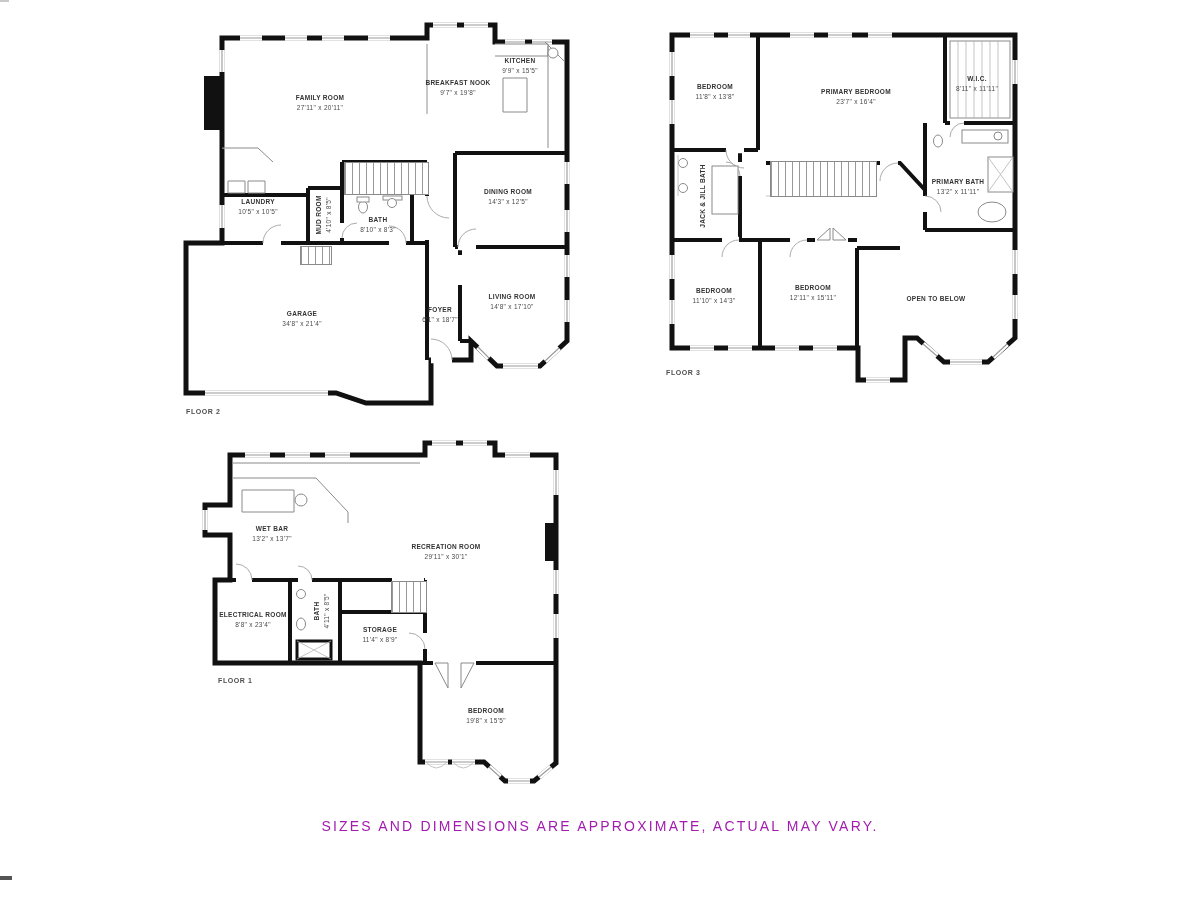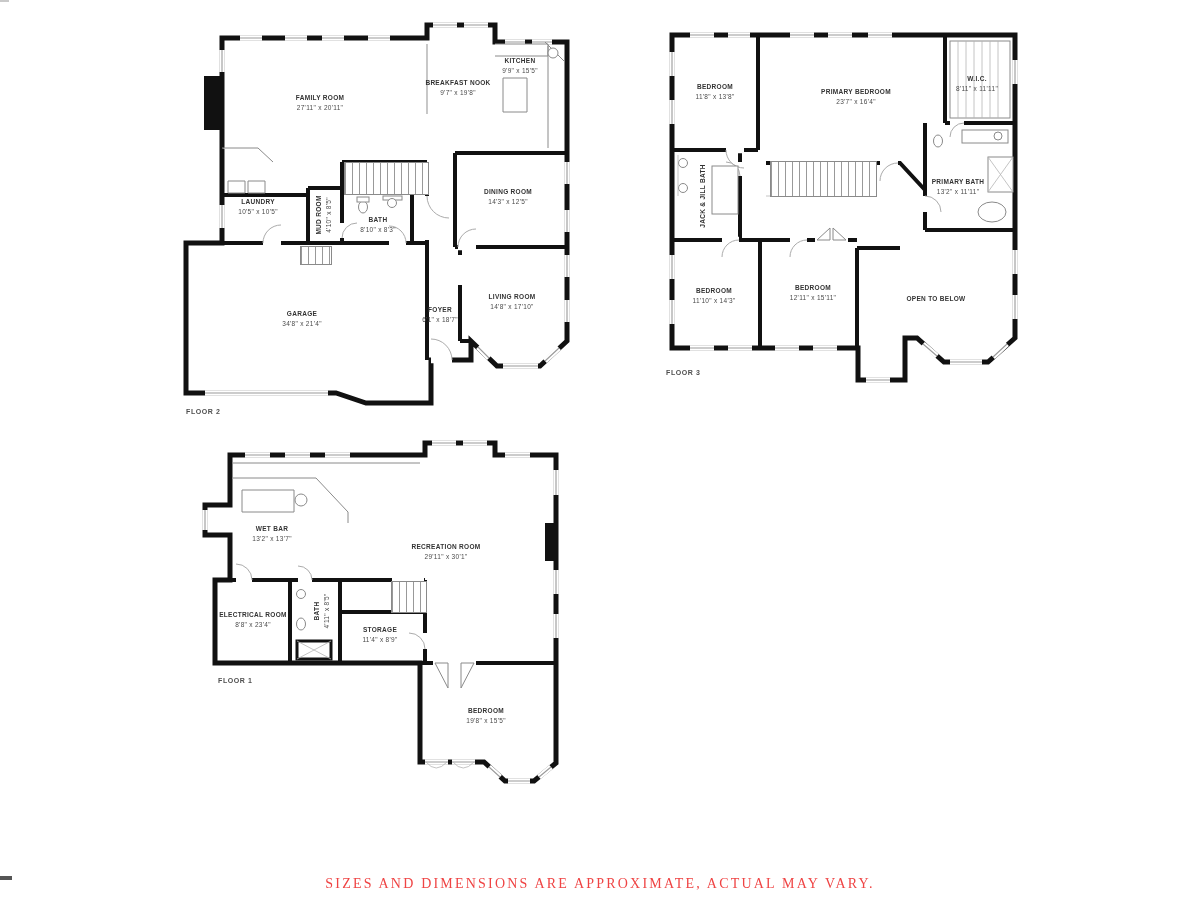--- a/index.html
+++ b/index.html
@@ -23,22 +23,22 @@
   .stairs{position:absolute;background:#fff;border:1px solid #8a8a8a;
           background-image:repeating-linear-gradient(90deg,#999 0 1px,rgba(0,0,0,0) 1px 7px);}
 
   .rlabel{position:absolute;transform:translate(-50%,-50%);text-align:center;color:#3d3d3d;
           font-size:6.5px;line-height:1.5;letter-spacing:.3px;white-space:nowrap;}
   .rlabel.vert{transform:translate(-50%,-50%) rotate(-90deg);}
   .rlabel .rn{font-weight:bold;color:#333;}
   .rlabel .rd{color:#4a4a4a;}
 
   .caption{position:absolute;color:#4f4f4f;font-size:7px;letter-spacing:.6px;font-weight:bold;}
-  .disclaimer{position:absolute;left:0;right:0;top:876px;text-align:center;color:#ef4444;
-              font-size:14px;letter-spacing:2.2px;font-family:Liberation Serif, serif;}
+  .disclaimer{position:absolute;left:0;right:0;top:818px;text-align:center;color:#a21caf;
+              font-size:14px;letter-spacing:2.2px;}
   .artifact{position:absolute;}
 </style>
 </head>
 <body>
 
 <div class="canvas">
 
   <div class="plan" style="left:178px;top:6px;width:400px;height:410px;">
     <svg width="400" height="410" viewBox="178 6 400 410">
       <g>

